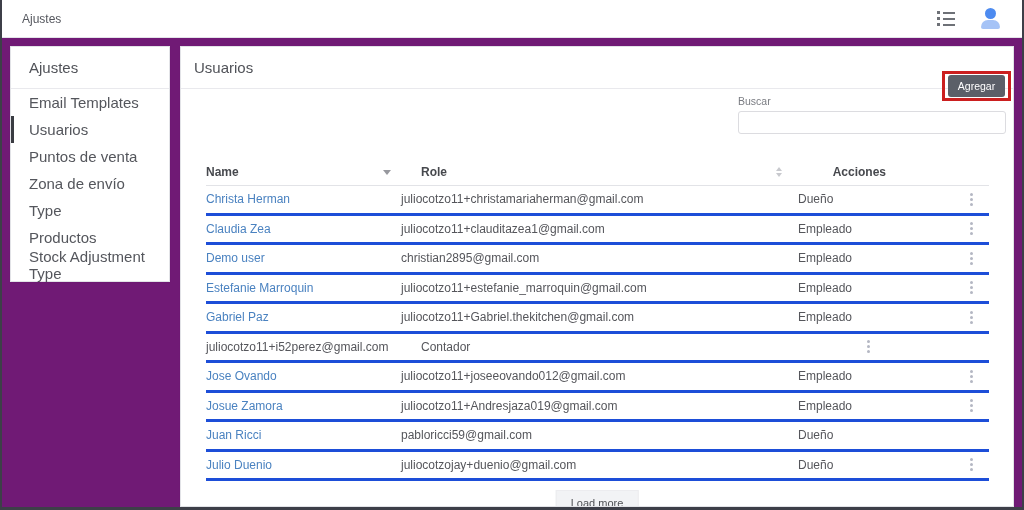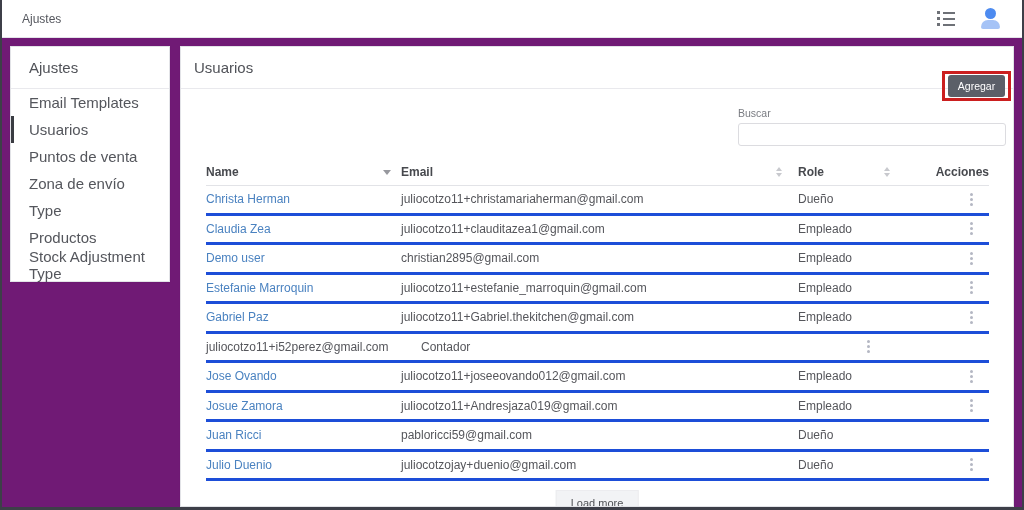--- a/index.html
+++ b/index.html
@@ -34,21 +34,21 @@
   .main { position:absolute; left:180px; top:46px; width:834px; height:461px; background:#fff;
           border:1px solid #e2e3e7; box-shadow:0 1px 2px rgba(0,0,0,0.03); overflow:hidden; }
   .main-header { position:relative; height:42px; border-bottom:1px solid #e9e9ed; display:flex; align-items:center; }
   .main-title { margin-left:13px; font-size:15px; color:#505258; }
   .annotation-box { position:absolute; right:2px; top:24px; width:69px; height:30px;
                     border:3px solid #cb1f1f; display:flex; align-items:center; justify-content:center; }
   .add-btn { background:#5b5f68; color:#fff; font-size:10.5px; border:none; border-radius:3px;
              padding:5px 10px; cursor:pointer; font-family:"Liberation Sans", sans-serif; }
 
   
-  .search-wrap { position:absolute; left:557px; top:60px; width:268px; }
+  .search-wrap { position:absolute; left:557px; top:48px; width:268px; }
   .search-label { font-size:10.5px; color:#7a7c82; margin-bottom:4px; }
   .search-input { width:268px; height:23px; border:1px solid #dcdce0; border-radius:3px;
                   font-size:12px; padding:0 8px; outline:none; }
 
   
   .table { position:absolute; left:25px; top:112px; width:783px; font-size:12px; }
   .thead, .trow { display:grid; grid-template-columns:195px 377px 108px 103px; align-items:center; }
   .thead { height:27px; font-weight:bold; color:#47494e; border-bottom:1px solid #e2e3e7; }
   .th { display:flex; align-items:center; }
   .th-role, .cell.role { padding-left:20px; }
@@ -146,27 +146,20 @@
       <div class="search-label">Buscar</div>
       <input class="search-input" type="text" value="" style="">
     </div>
 
     <div class="table">
       <div class="thead">
         <div class="th">
           <span>Name</span>
           <span class="caret-down"></span>
         </div>
-        <div class="th">
-          <span>Email</span>
-          <span class="updown">
-              <span class="up"></span>
-              <span class="dn"></span>
-            </span>
-        </div>
         <div class="th th-role">
           <span>Role</span>
           <span class="updown">
               <span class="up"></span>
               <span class="dn"></span>
             </span>
         </div>
         <div class="th th-actions">
           <span>Acciones</span>
         </div>

